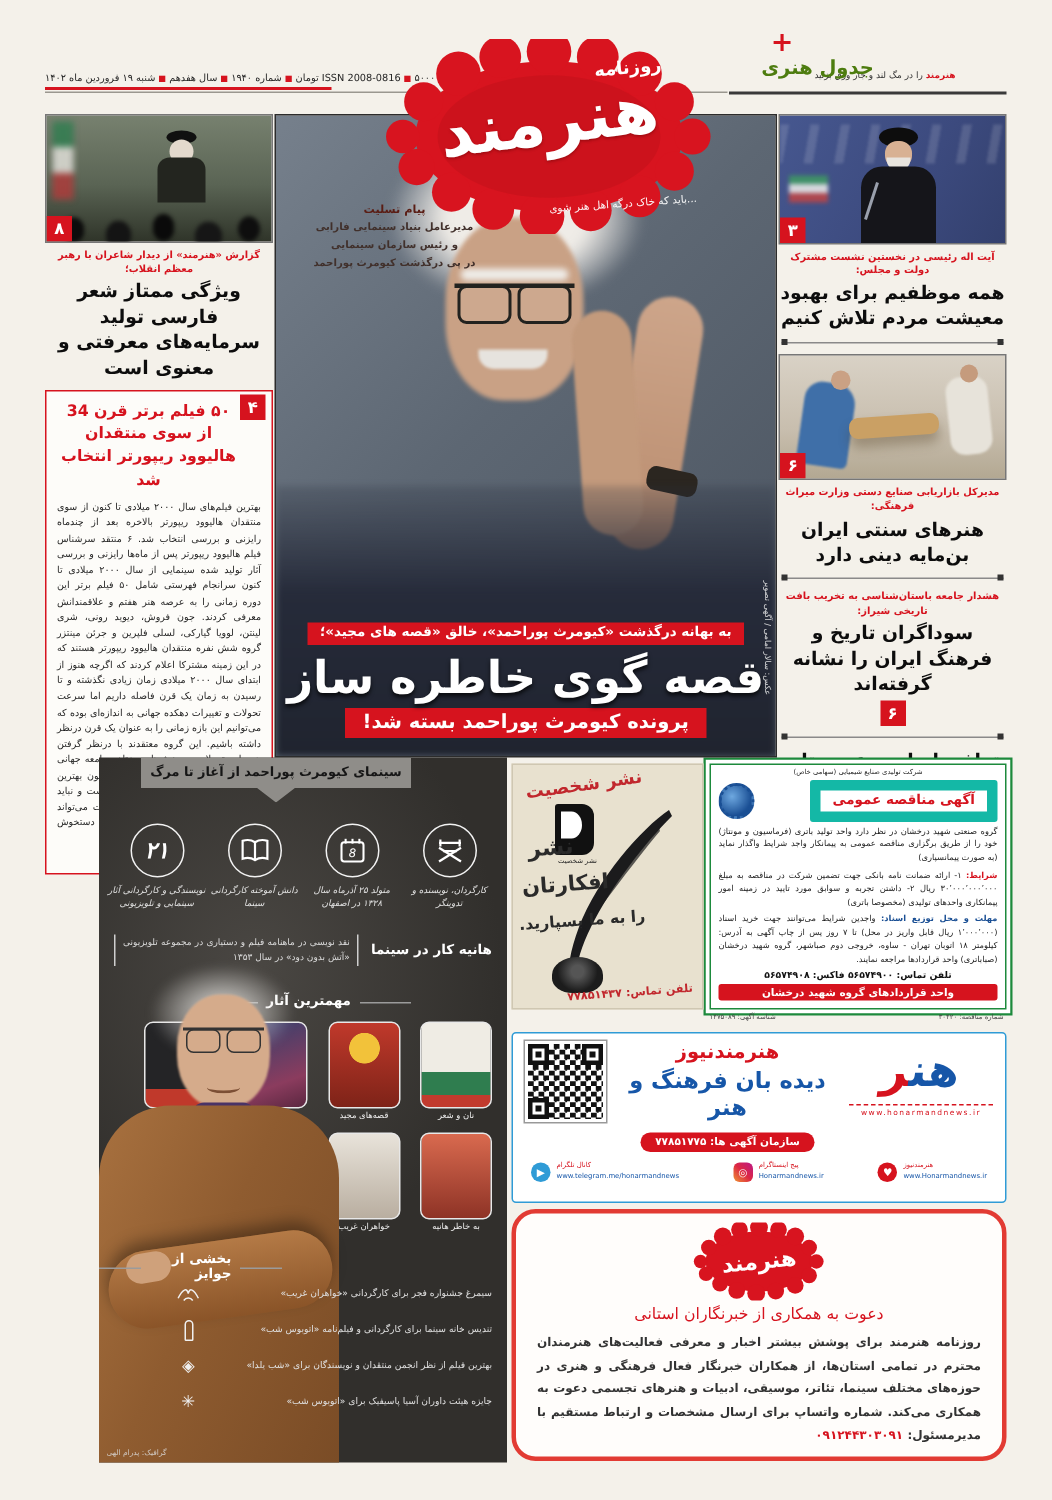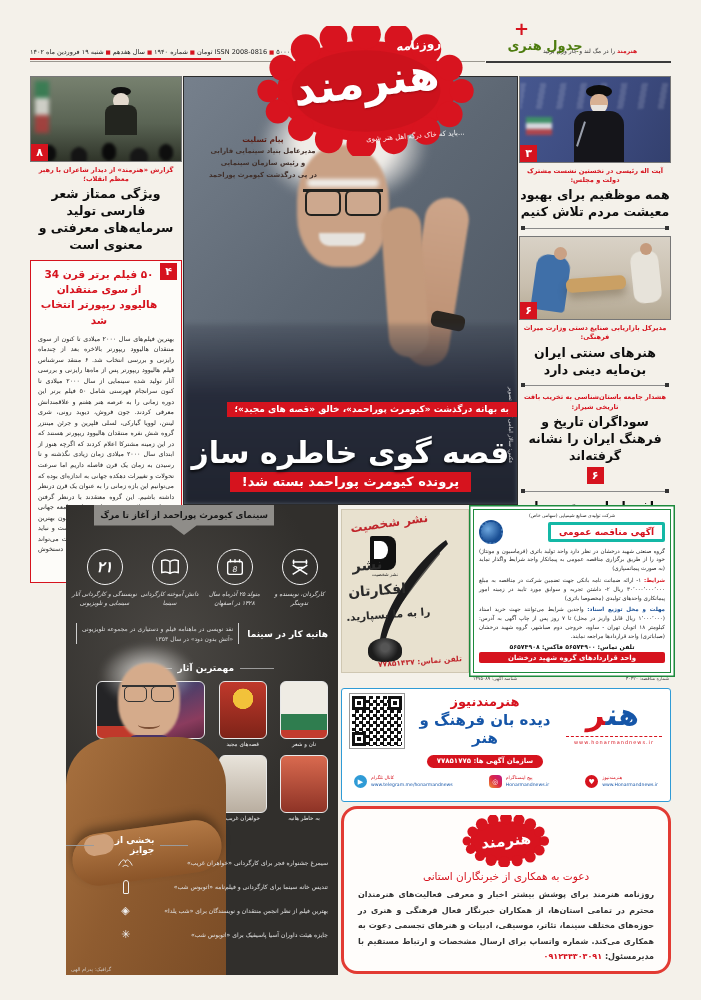--- a/index.html
+++ b/index.html
@@ -79,31 +79,31 @@
   .cover .glasses::before{ right:2px; } .cover .glasses::after{ left:2px; }
   .cover .mustache { top:156px; right:152px; width:46px; height:13px; background:#e6e3de; border-radius:0 0 10px 10px; filter:blur(1px); }
   .cover .hand1 { top:120px; right:58px; width:44px; height:170px; background:linear-gradient(180deg,#cda librar58a, #b98c6e); background:linear-gradient(180deg,#cda58a,#b98c6e); border-radius:22px; transform:rotate(9deg); filter:blur(1.2px); }
   .cover .hand2 { top:130px; right:92px; width:40px; height:150px; background:#c39a7c; border-radius:20px; transform:rotate(-4deg); filter:blur(1.2px); }
   .cover .watch { top:236px; right:52px; width:34px; height:16px; background:#2b2620; border-radius:6px; transform:rotate(12deg); }
   .cover .body { bottom:0; left:0; width:100%; height:180px; background:linear-gradient(180deg,rgba(40,46,62,.2),#262b3a 40%,#20242f); filter:blur(2px); }
   .condolence { top:56px; left:14px; width:130px; text-align:center; line-height:1.75; z-index:6; }
   .condolence .c1 { color:#5a1d14; font-weight:bold; font-size:7.5px; }
   .condolence .c { color:#41302b; font-size:6.8px; font-weight:bold; }
   .photo-credit { right:3px; bottom:40px; writing-mode:vertical-rl; color:#e8e8e8; font-size:5.5px; opacity:.9; letter-spacing:.5px; z-index:6; }
-  .cover-kicker { bottom:87px; right:0; left:0; z-index:6; }
+  .cover-kicker { bottom:74px; right:0; left:0; text-align:center; z-index:6; }
   .cover-kicker span { display:inline-block; background:#d6131e; color:#fff; font-weight:bold; font-size:9px; padding:2px 8px 3px; }
   .cover-title { bottom:34px; right:0; left:0; text-align:center; color:#fff; font-weight:bold; font-size:30px; text-shadow:0 2px 3px rgba(0,0,0,.75); z-index:6; }
   .cover-sub { bottom:12px; right:0; left:0; text-align:center; z-index:6; }
   .cover-sub span { display:inline-block; background:#d6131e; color:#fff; font-weight:bold; font-size:13px; padding:2px 12px 3px; }
 
   
   .tender { top:509px; left:473px; right:30px; height:164px; background:#fff; border:1px solid #1d8a3c; box-shadow:0 0 0 2.5px #fff,0 0 0 4px #1d8a3c; padding:3px 5px; }
   .tender .company { font-size:4.6px; color:#222; text-align:center; }
   .tender .head-row { display:flex; align-items:center; justify-content:space-between; margin-top:2px; }
-  .tender .title-box { border:3px solid #14b8a6; color:#d6131e; font-weight:bold; font-size:9px; padding:2px 8px; border-radius:2px; }
+  .tender .title-box { border:7px solid #14b8a6; color:#d6131e; font-weight:bold; font-size:9px; padding:2px 8px; border-radius:2px; }
   .tender .logo { width:24px; height:24px; border-radius:50%; background:radial-gradient(circle at 35% 35%,#6ea8e0,#1a4f94 70%); border:2px dotted #1a4f94; }
   .tender p { font-size:5.55px; color:#1e1e1e; text-align:justify; line-height:1.62; margin-top:2.5px; }
   .tender .lbl-red { color:#d6131e; font-weight:bold; }
   .tender .lbl-blue { color:#1a4f94; font-weight:bold; }
   .tender .phones { font-size:6.2px; font-weight:bold; color:#111; text-align:center; margin-top:2px; }
   .tender .foot { background:#d6131e; color:#fff; font-weight:bold; font-size:7px; text-align:center; padding:1.5px 0; margin-top:2px; border-radius:2px; }
   .tender-refs { top:676px; left:473px; right:32px; display:flex; justify-content:space-between; font-size:4.6px; color:#444; }
 
   
   .pub { top:509px; right:232px; width:128px; height:164px; background:#e8e1cf; overflow:hidden; border:1px solid #cfc7b2; }

